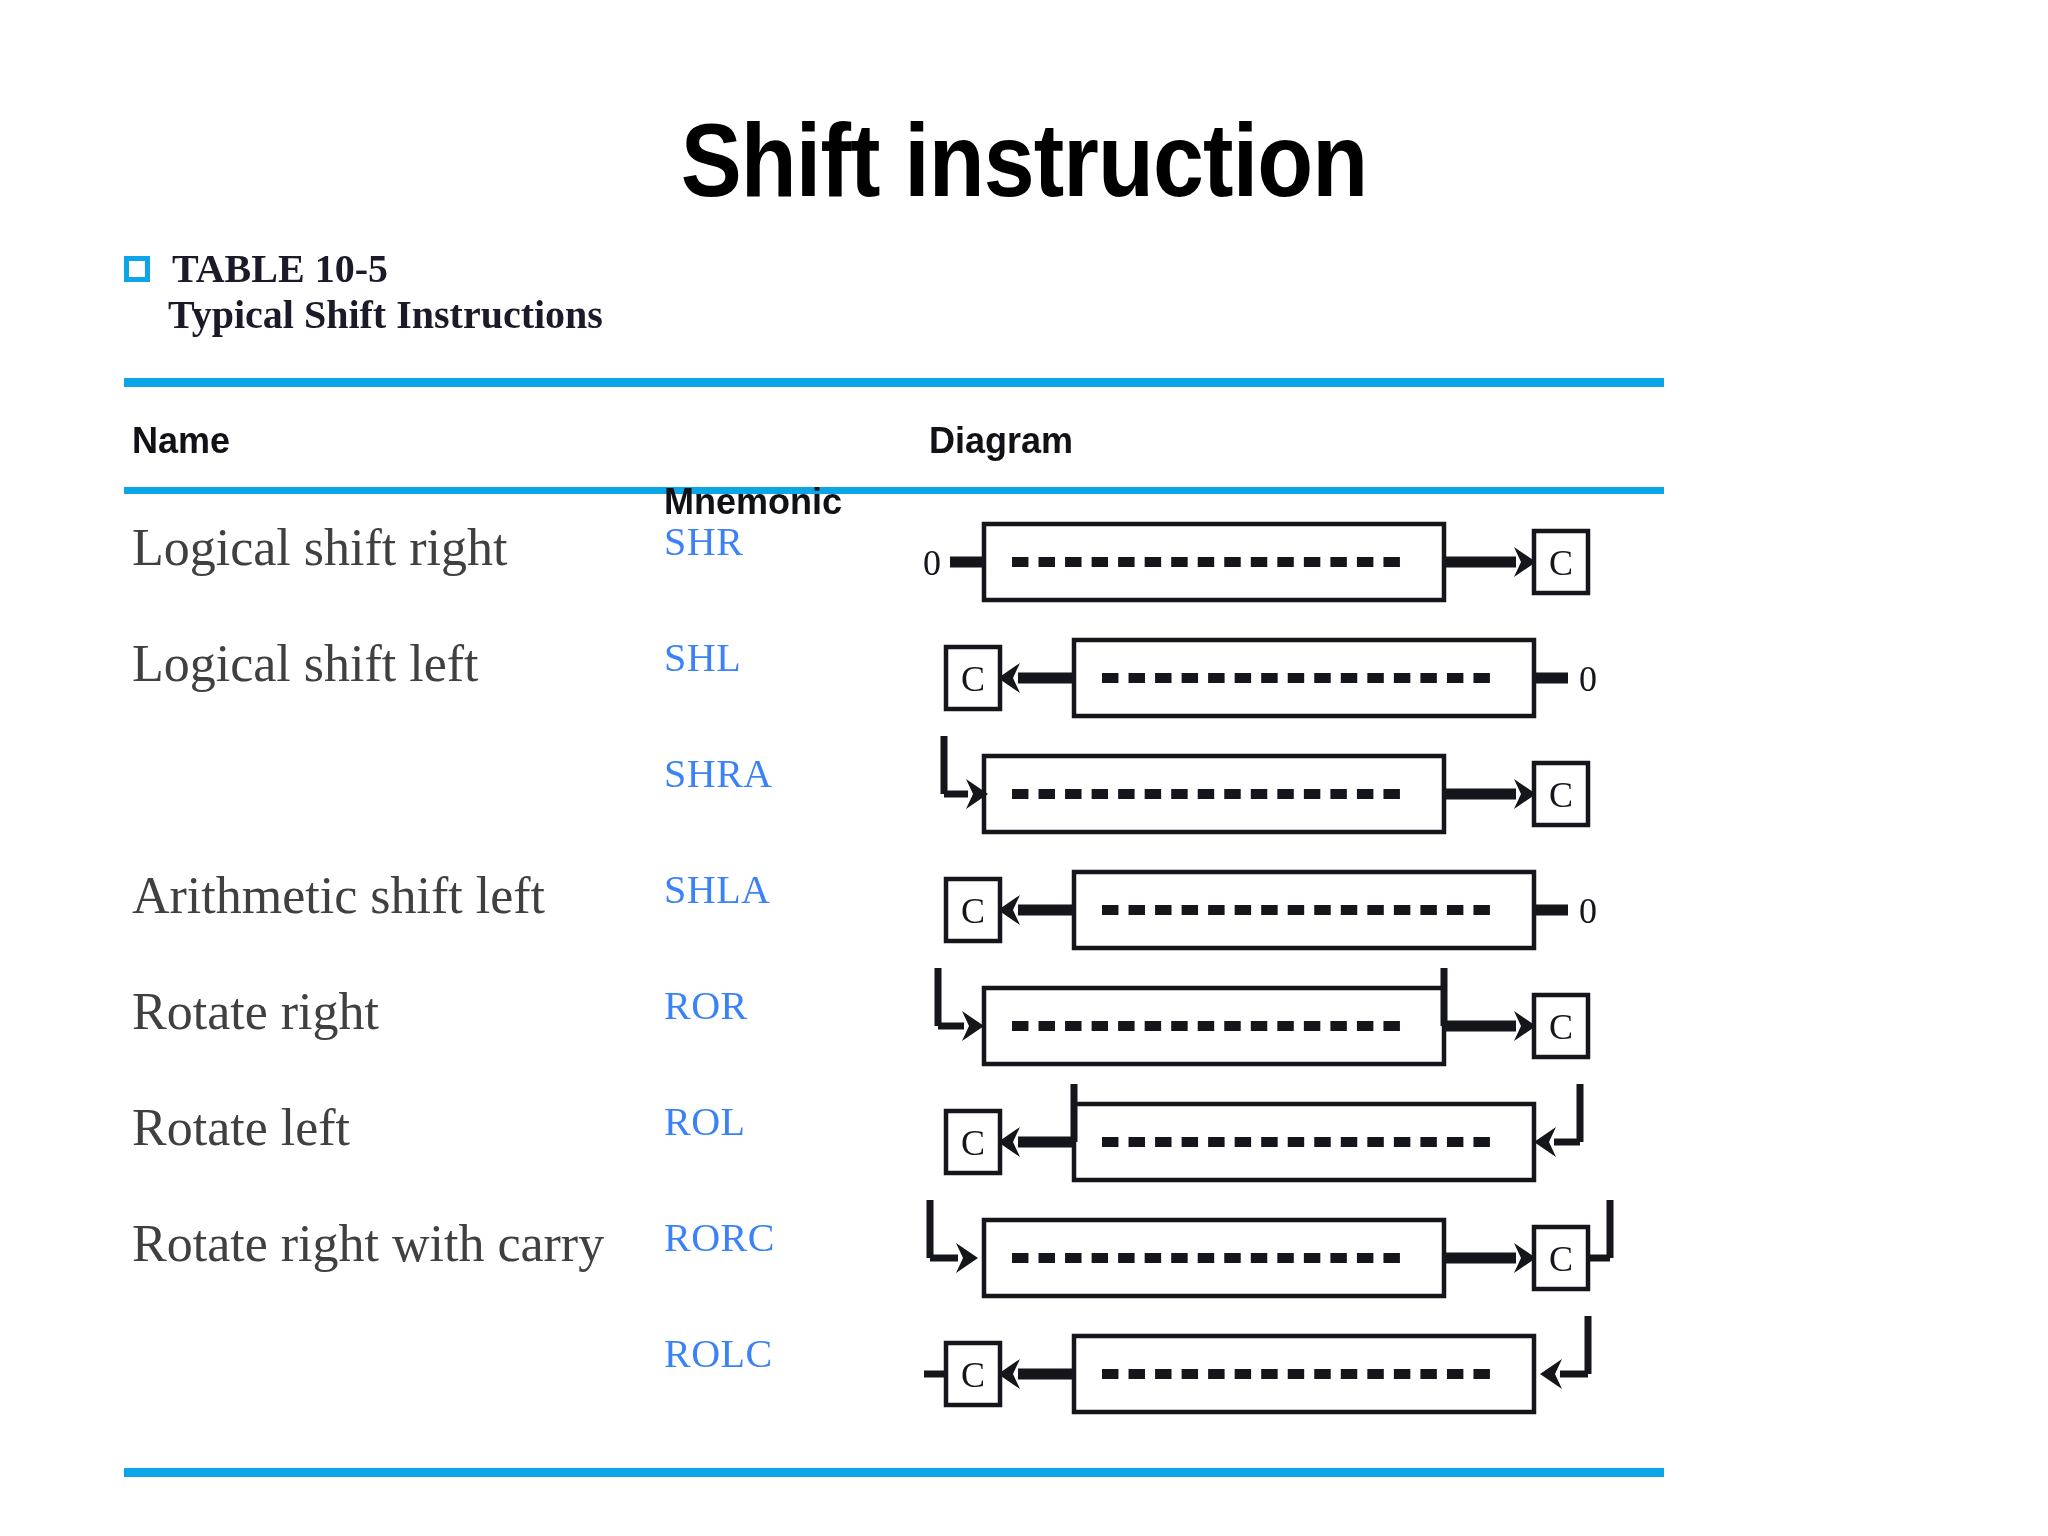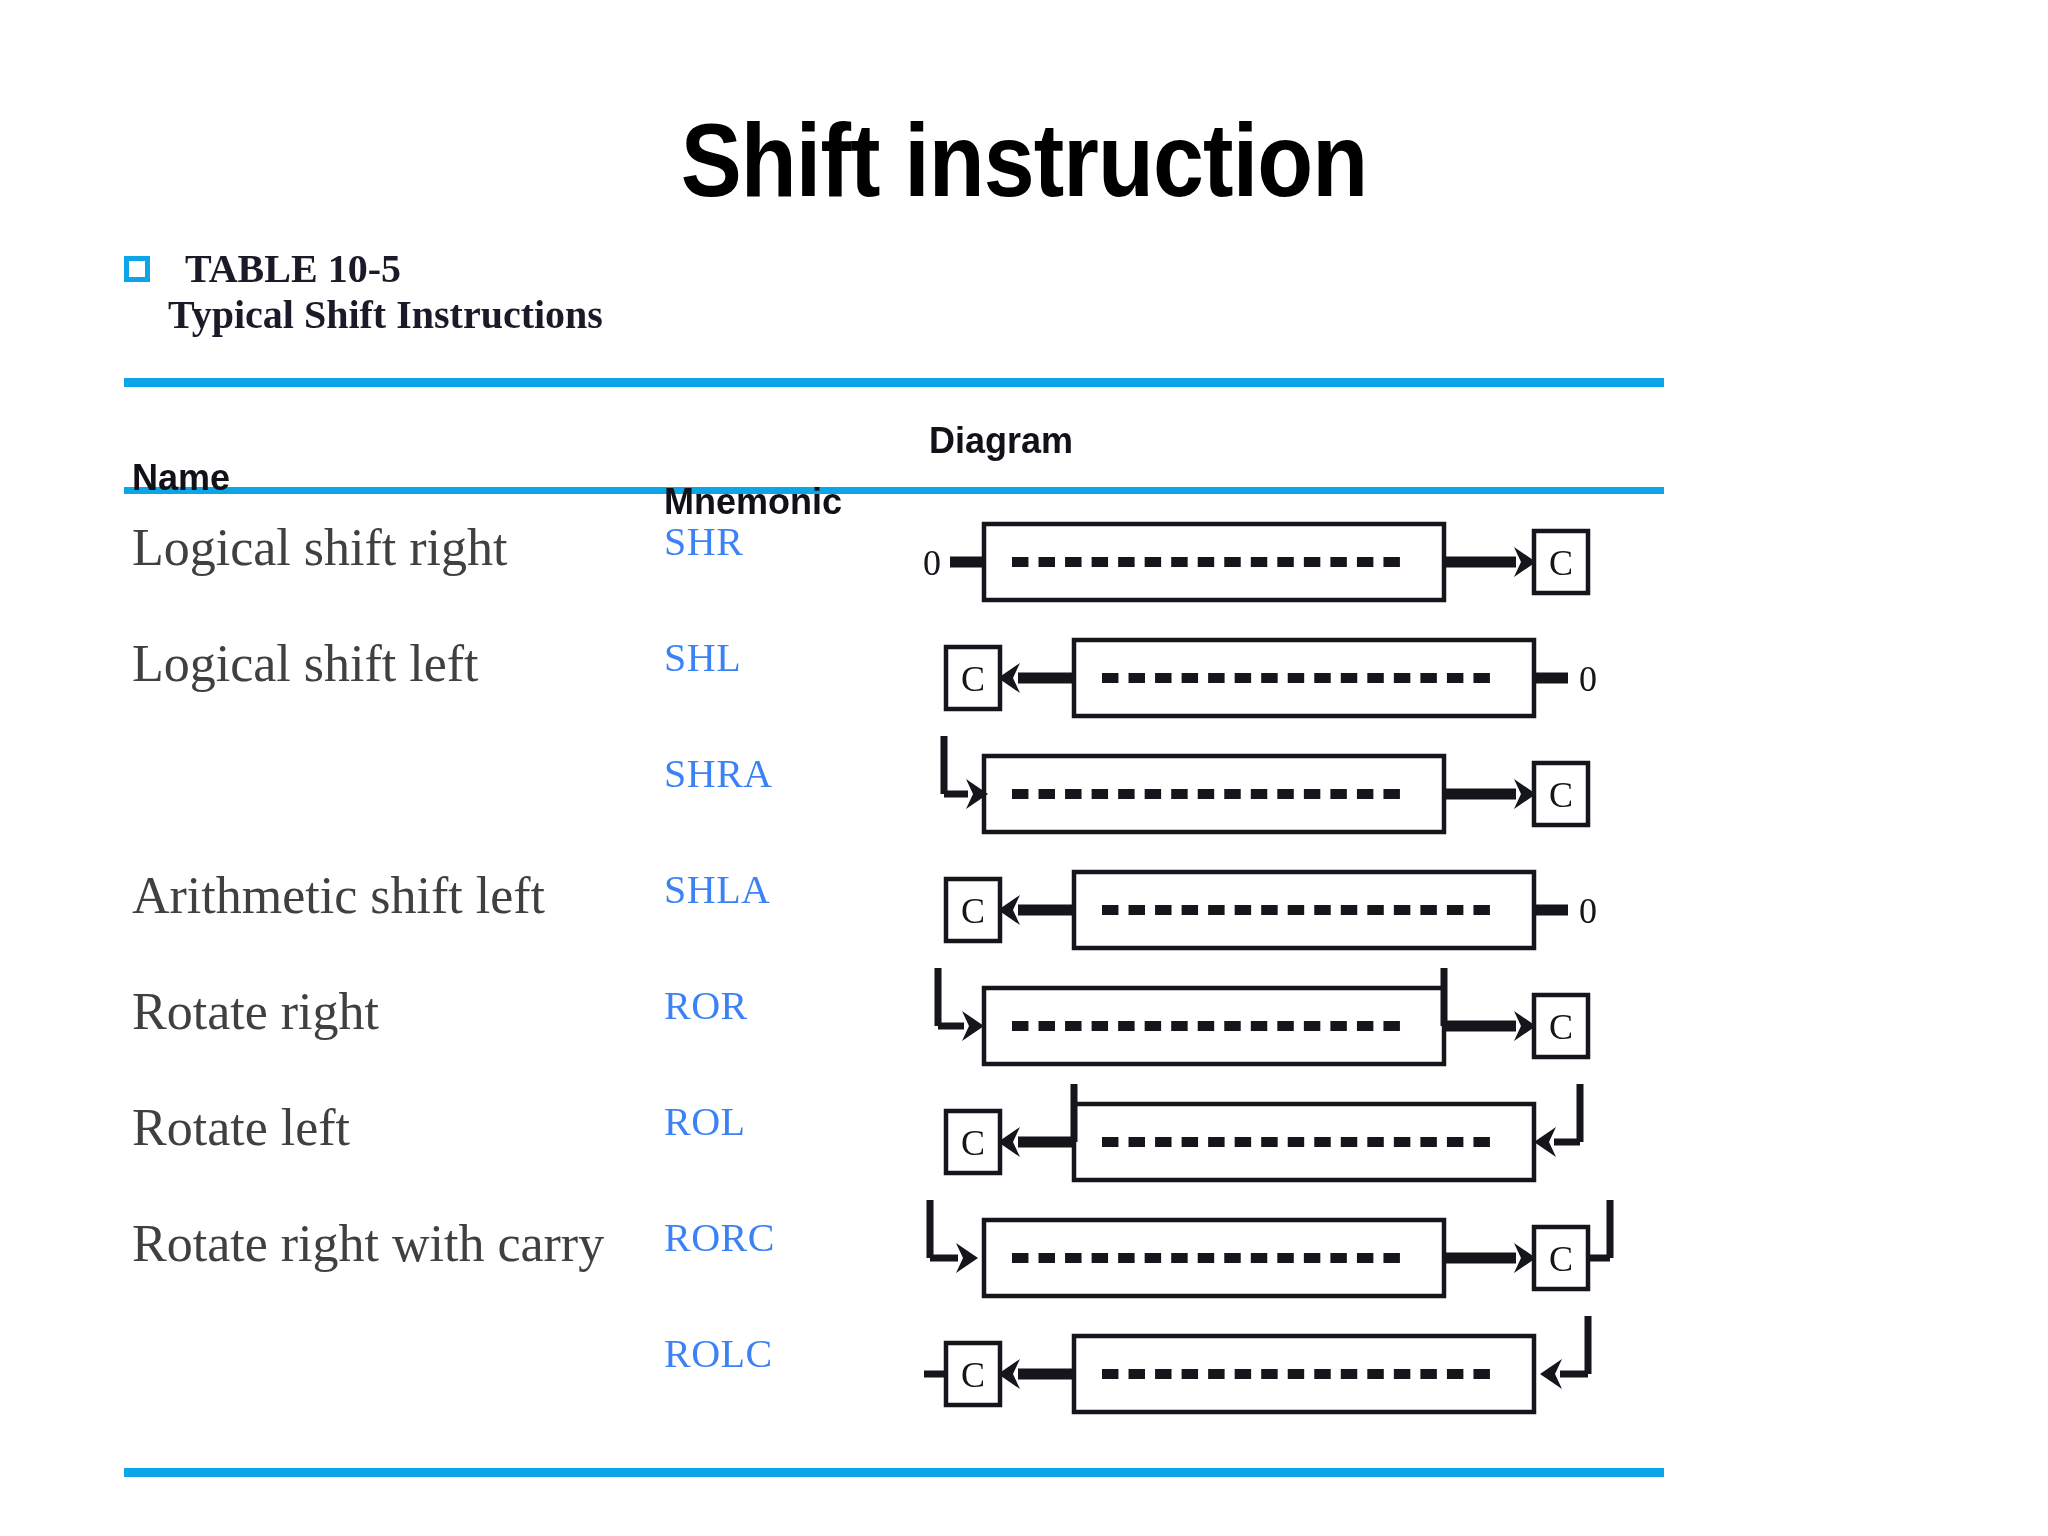--- a/index.html
+++ b/index.html
@@ -37,21 +37,21 @@
   
   .caption-block {
     position: absolute;
     left: 124px;
     top: 248px;
     width: 1540px;
   }
   .caption-line1 {
     display: flex;
     align-items: center;
-    gap: 35px;
+    gap: 22px;
   }
   .caption-marker {
     width: 26px;
     height: 26px;
     border: 5px solid #0CA6E8;
     background: #ffffff;
     box-sizing: border-box;
     flex: 0 0 auto;
   }
   .caption-title {
@@ -89,21 +89,21 @@
     position: absolute;
     left: 124px;
     top: 420px;
     width: 1540px;
     height: 54px;
     font-family: "Liberation Sans", sans-serif;
     font-weight: bold;
     font-size: 36px;
     color: #111118;
   }
-  .col-headers .h-name     { position: absolute; left: 8px;   top: 0; margin-top: 37px; }
+  .col-headers .h-name     { position: absolute; left: 8px;   top: 0; }
   .col-headers .h-mnemonic { position: absolute; left: 540px; top: 16px; margin-top: 45px; }
   .col-headers .h-diagram  { position: absolute; left: 805px; top: 0; }
 
   
   .rows {
     position: absolute;
     left: 124px;
     top: 510px;
     width: 1560px;
   }

